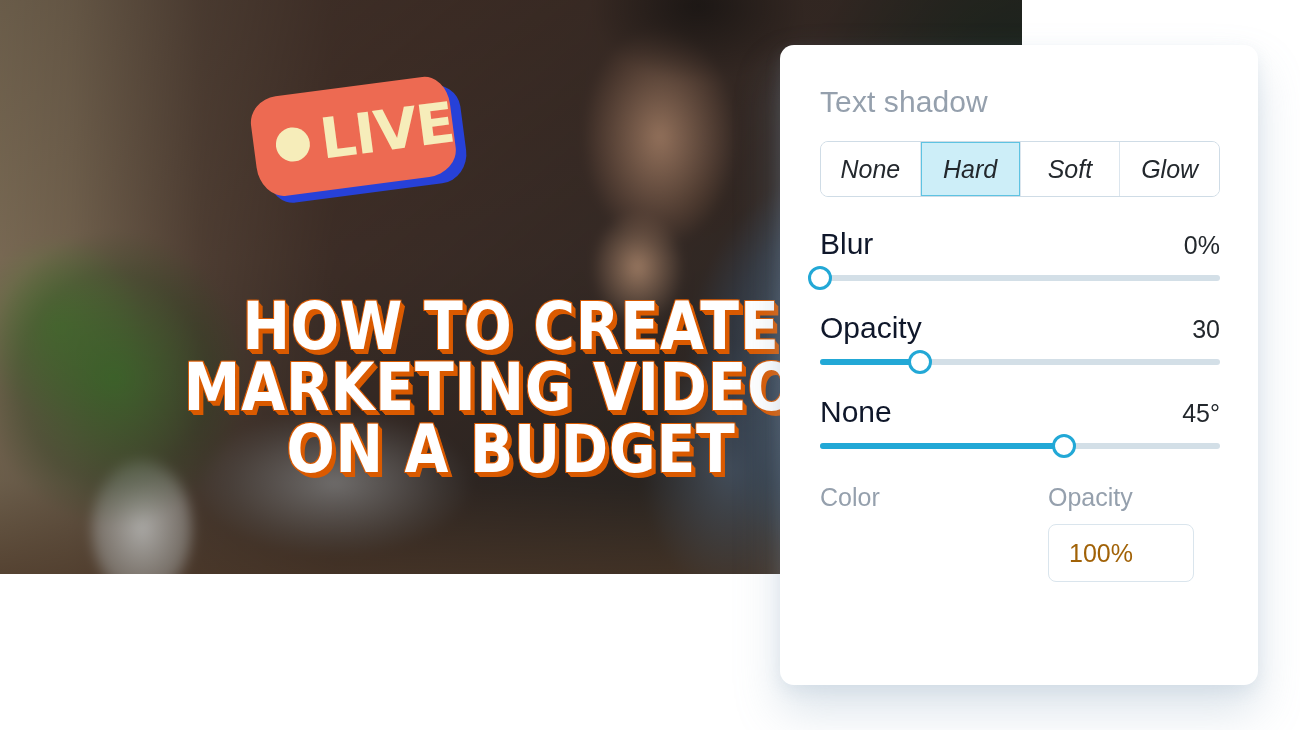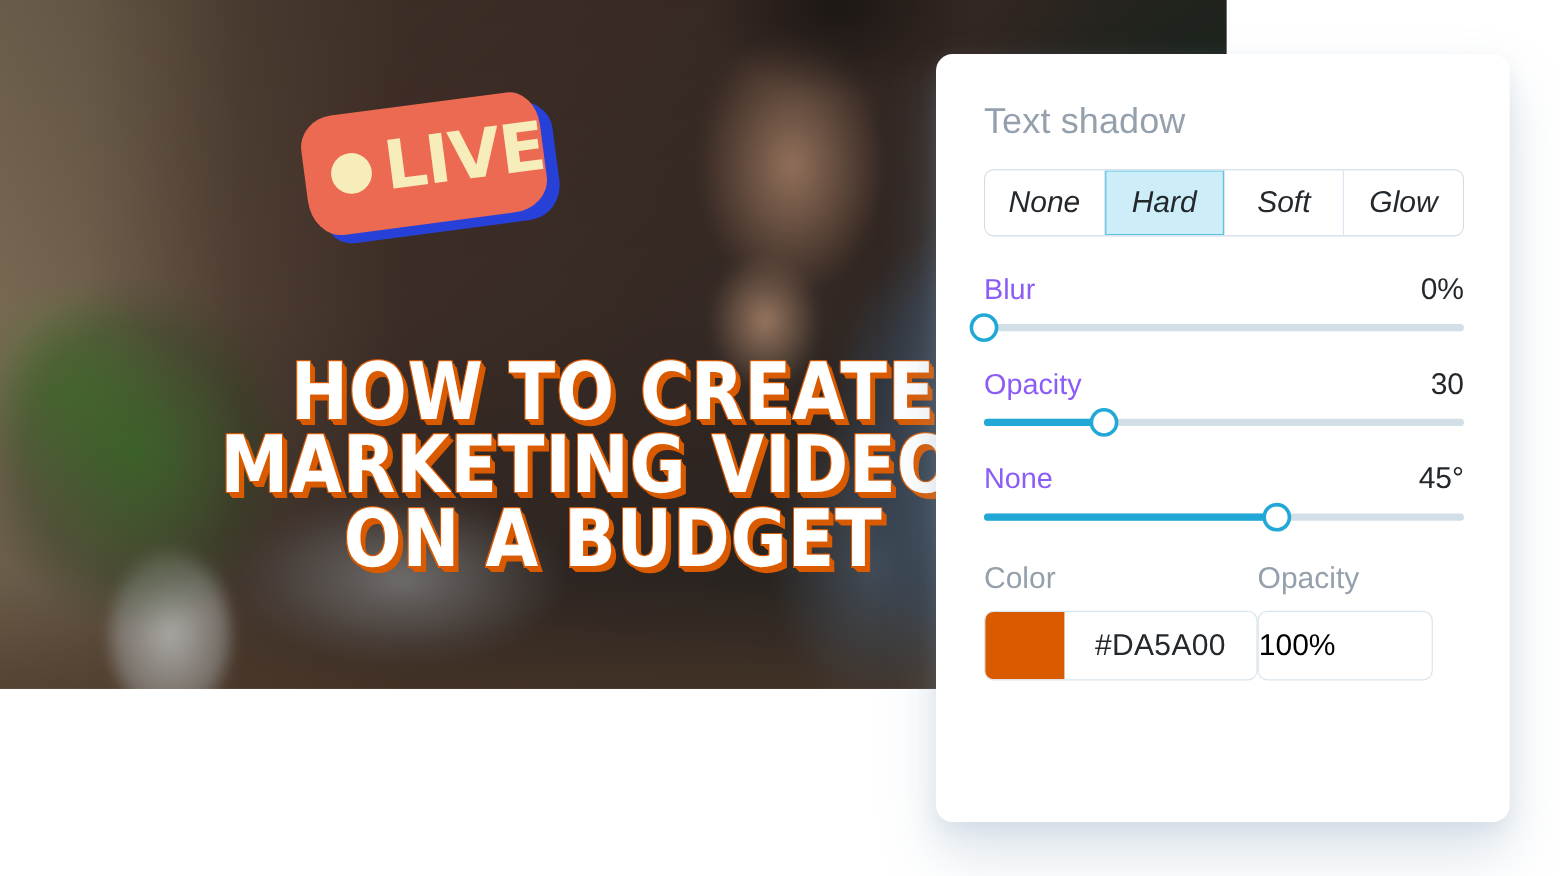--- a/index.html
+++ b/index.html
@@ -136,21 +136,21 @@
     background: #cdeef8;
     box-shadow: inset 0 0 0 1px #5ec3e2;
   }
 
   
   .slider-row { margin-top: 30px; width: 400px; }
   .slider-head {
     display: flex; justify-content: space-between; align-items: baseline;
     margin-bottom: 14px;
   }
-  .slider-label { font-size: 24px; color: #8b5cf6; }
+  .slider-label { font-size: 30px; color: #0f172a; }
   .slider-value { font-size: 25px; color: #23282d; }
   .track {
     position: relative; height: 6px; width: 400px;
     background: #d3dfe7; border-radius: 3px;
   }
   .fill {
     position: absolute; left: 0; top: 0; height: 6px;
     background: #22a8d6; border-radius: 3px;
   }
   .thumb {
@@ -170,22 +170,22 @@
     border: 1px solid #dae5ed; border-radius: 8px; overflow: hidden;
     background: #fff;
   }
   .swatch { width: 66px; flex: 0 0 66px; }
   .color-hex {
     flex: 1; display: flex; align-items: center; justify-content: center;
     font-size: 25px; color: #23282d; letter-spacing: 0.3px;
   }
   .opacity-input {
     height: 58px; border: 1px solid #dae5ed; border-radius: 8px;
-    display: flex; align-items: center; 
-    font-size: 25px; color: #000000; background: #fff;
+    display: flex; align-items: center; padding-left: 20px;
+    font-size: 25px; color: #a16207; background: #fff;
   }
 </style>
 </head>
 <body>
 
 <div class="stage">
 
   <div class="photo">
     <div class="photo-bg"></div>
     <div class="photo-tint"></div>
@@ -245,24 +245,20 @@
       </div>
       <div class="track">
         <div class="fill" style="width: 244px; background: rgb(34, 168, 214);"></div>
         <div class="thumb" style="left: 244px; border-color: rgb(34, 168, 214);"></div>
       </div>
     </div>
 
     <div class="fields">
       <div class="field-col-color">
         <div class="field-label">Color</div>
-        <div class="color-input">
-          <div class="swatch" style="background: rgb(218, 90, 0);"></div>
-          <div class="color-hex">#DA5A00</div>
-        </div>
       </div>
       <div class="field-col-opacity">
         <div class="field-label">Opacity</div>
         <div class="opacity-input">100%</div>
       </div>
     </div>
 
   </div>
 </div>
 

